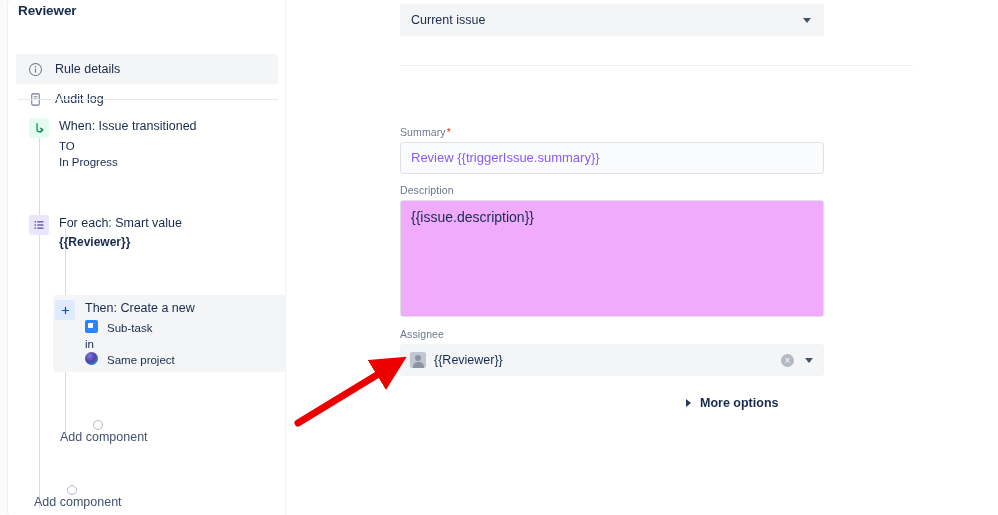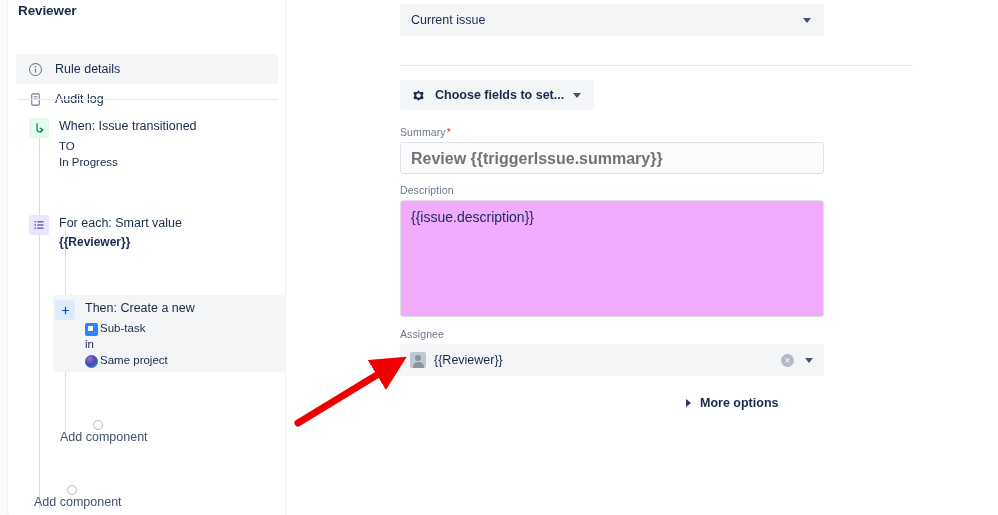--- a/index.html
+++ b/index.html
@@ -90,21 +90,21 @@
   }
   .ico-trigger { background: #e3fcef; }
   .ico-branch  { background: #eae6ff; }
   .ico-action  { background: #deebff; }
   .node-body { padding-top: 1px; }
   .node-title { font-size: 12.5px; color: #172b4d; line-height: 15px; }
   .node-sub {
     font-size: 11.5px; color: #172b4d; line-height: 16px;
   }
   .node-sub.strong { font-weight: bold; font-size: 12px; padding-top: 3px;}
-  .sub-row { display: flex; align-items: flex-end; gap: 2px; line-height: 17px; }
+  .sub-row { display: flex; align-items: flex-start; gap: 9px; line-height: 17px; }
 
   .selected-block {
     position: absolute;
     background: #f4f5f7;
     border-radius: 3px;
   }
 
   .add-comp {
     position: absolute;
     display: flex; align-items: center;
@@ -199,25 +199,24 @@
     color: #6b778c;
     letter-spacing: 0.1px;
   }
   .req { color: #de350b; margin-left: 1px; }
 
   .input-box {
     position: absolute;
     background: #fafbfc;
     border: 1px solid #dfe1e6;
     border-radius: 3px;
-    font-size: 16px;
-    color: #737373;
+    font-size: 13px;
+    color: #8b5cf6;
     padding: 7px 10px;
     cursor: text;
-    font-weight: bold;
   }
   .textarea-box {
     position: absolute;
     background: #f0abfc;
     border: 1px solid #dfe1e6;
     border-radius: 3px;
     font-size: 14px;
     color: #172b4d;
     padding: 8px 10px;
     cursor: text;
@@ -401,30 +400,20 @@
   <div class="panel">
 
     <div class="select-box">
       <span class="select-text">Current issue</span>
       <span class="chev"></span>
     </div>
 
 
     <div class="hr"></div>
 
-    <div class="fields-btn">
-      <span style="display:flex;">
-        <svg width="15" height="15" viewBox="0 0 16 16">
-          <path fill="#172b4d" d="M8 0.9 L9.2 2.4 A5.7 5.7 0 0 1 10.5 2.9 L12.4 2.5 L13.5 4.4 L12.4 5.9 A5.7 5.7 0 0 1 12.4 7.2 L13.5 8.7 L12.4 10.6 L10.5 10.2 A5.7 5.7 0 0 1 9.2 10.7 L8 12.2 L6.8 10.7 A5.7 5.7 0 0 1 5.5 10.2 L3.6 10.6 L2.5 8.7 L3.6 7.2 A5.7 5.7 0 0 1 3.6 5.9 L2.5 4.4 L3.6 2.5 L5.5 2.9 A5.7 5.7 0 0 1 6.8 2.4 Z" transform="translate(0,1.5) scale(1.0)"></path>
-          <circle cx="8" cy="8" r="2.4" fill="#ffffff"></circle>
-        </svg>
-      </span>
-      <span class="fields-btn-label">Choose fields to set...</span>
-      <span class="chev"></span>
-    </div>
 
     <div class="field-label" style="left:114px; top:126px;">
       <span>Summary</span><span class="req">*</span>
     </div>
     <div class="input-box" style="left:114px; top:142px; width:424px; height:32px;">Review {{triggerIssue.summary}}</div>
 
     <div class="field-label" style="left:114px; top:184px;">Description</div>
     <div class="textarea-box" style="left:114px; top:200px; width:424px; height:117px;">{{issue.description}}</div>
 
     <div class="field-label" style="left:114px; top:328px;">Assignee</div>

